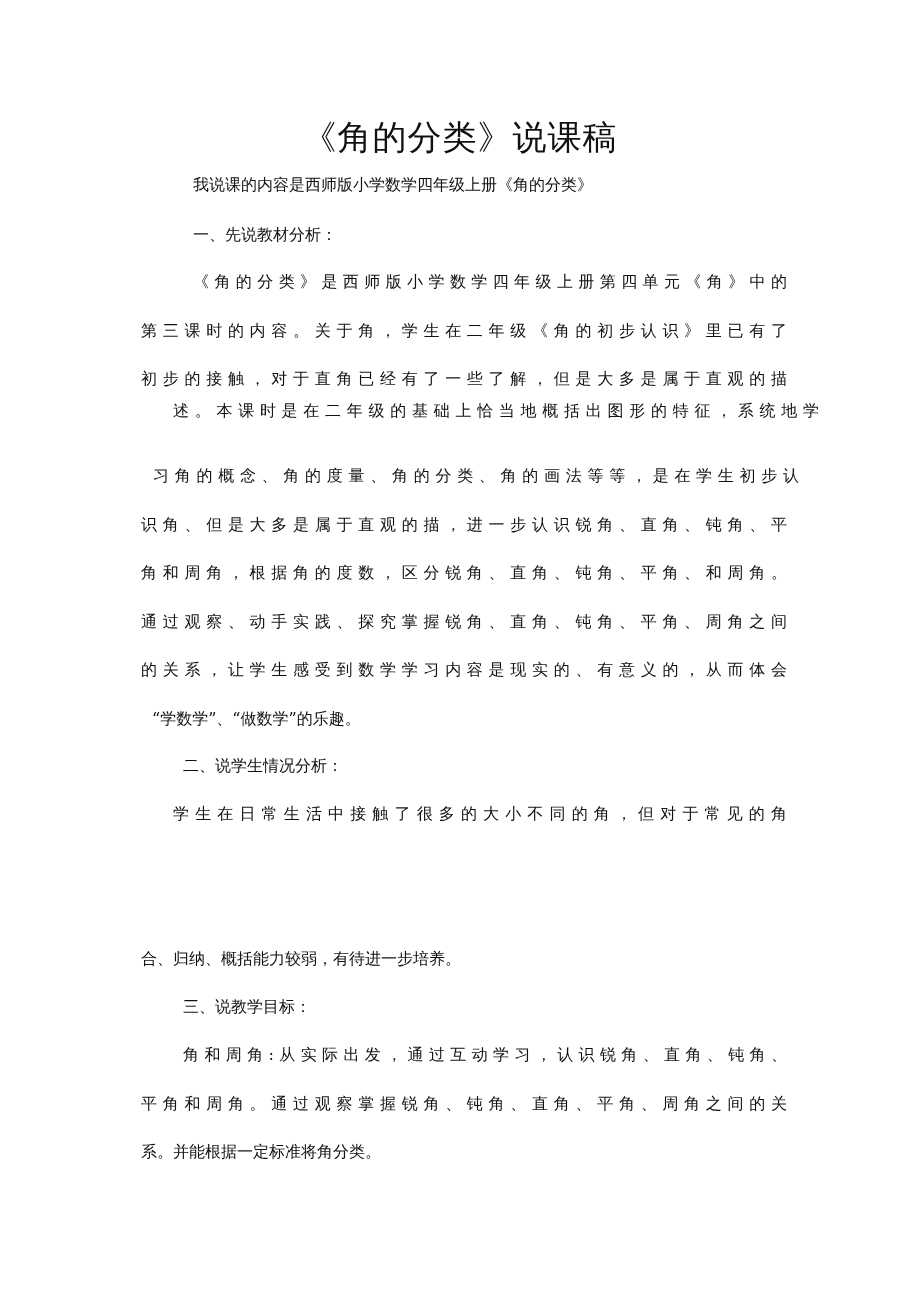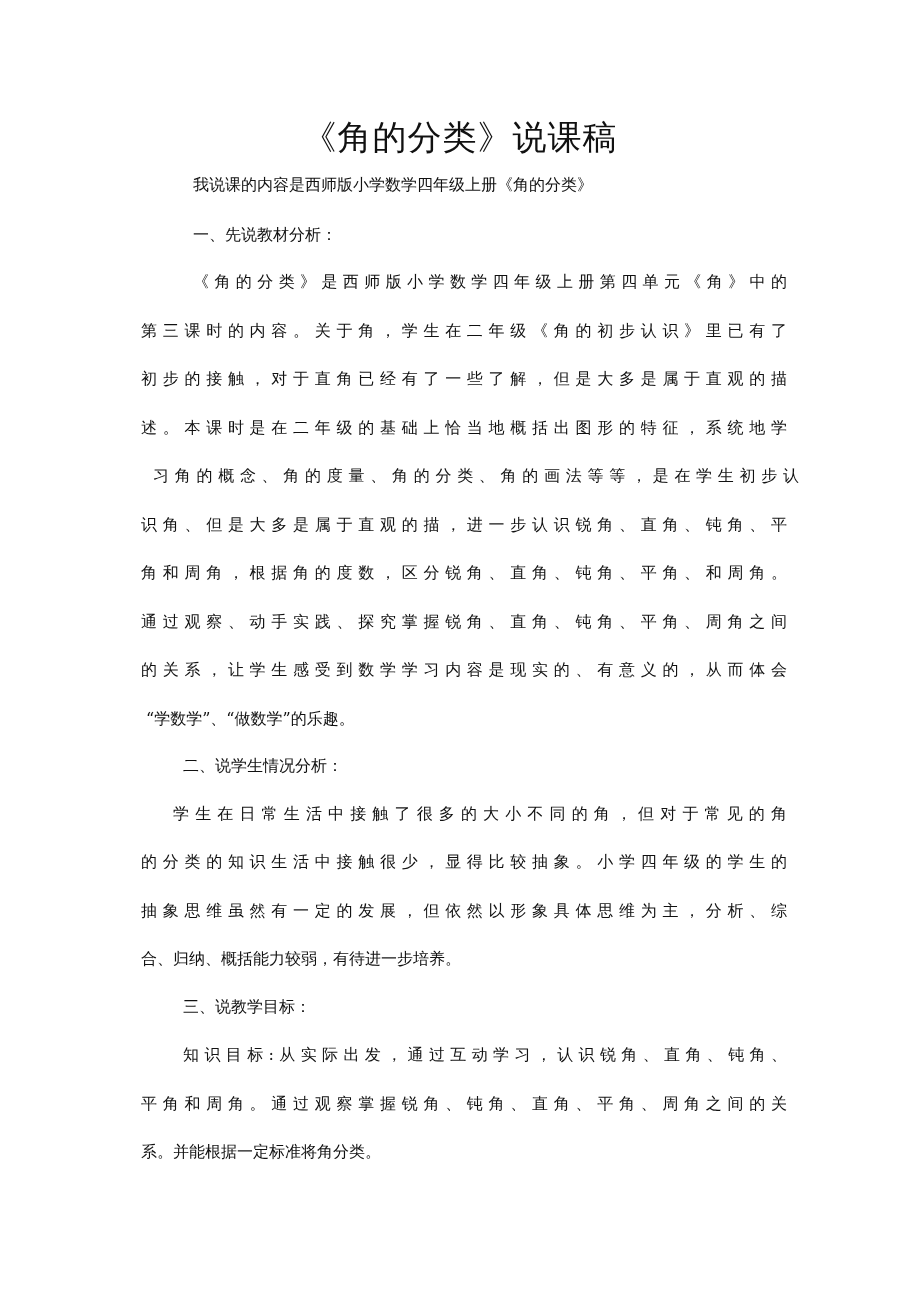--- a/index.html
+++ b/index.html
@@ -18,33 +18,31 @@
 <div class="page">
   <div class="title">《角的分类》说课稿</div>
 
   <div class="line" style="top:170px;left:193px;width:540px;text-align:left;text-align-last:left;">我说课的内容是西师版小学数学四年级上册《角的分类》</div>
 
   <div class="line" style="top:220px;left:193px;width:auto;text-align:right;text-align-last:left;">一、先说教材分析：</div>
 
   <div class="line" style="top:267px;left:193px;width:594px;">《角的分类》是西师版小学数学四年级上册第四单元《角》中的</div>
   <div class="line" style="top:316px;">第三课时的内容。关于角，学生在二年级《角的初步认识》里已有了</div>
   <div class="line" style="top:364px;">初步的接触，对于直角已经有了一些了解，但是大多是属于直观的描</div>
-  <div class="line" style="top:413px;">述。本课时是在二年级的基础上恰当地概括出图形的特征，系统地学</div>
+  <div class="line" style="top:396px;margin-left:32px;">述。本课时是在二年级的基础上恰当地概括出图形的特征，系统地学</div>
   <div class="line" style="top:461px;margin-left:12px;">习角的概念、角的度量、角的分类、角的画法等等，是在学生初步认</div>
   <div class="line" style="top:510px;">识角、但是大多是属于直观的描，进一步认识锐角、直角、钝角、平</div>
   <div class="line" style="top:558px;">角和周角，根据角的度数，区分锐角、直角、钝角、平角、和周角。</div>
   <div class="line" style="top:607px;">通过观察、动手实践、探究掌握锐角、直角、钝角、平角、周角之间</div>
   <div class="line" style="top:655px;">的关系，让学生感受到数学学习内容是现实的、有意义的，从而体会</div>
-  <div class="line last" style="top:704px;left:146px;">“学数学”、“做数学”的乐趣。</div>
+  <div class="line last" style="top:704px;left:152px;">“学数学”、“做数学”的乐趣。</div>
 
   <div class="line" style="top:751px;left:183px;width:auto;text-align:left;text-align-last:left;">二、说学生情况分析：</div>
 
   <div class="line" style="top:799px;left:173px;width:614px;">学生在日常生活中接触了很多的大小不同的角，但对于常见的角</div>
-  <div class="line" style="top:847px;">的分类的知识生活中接触很少，显得比较抽象。小学四年级的学生的</div>
-  <div class="line" style="top:896px;">抽象思维虽然有一定的发展，但依然以形象具体思维为主，分析、综</div>
   <div class="line last" style="top:944px;">合、归纳、概括能力较弱，有待进一步培养。</div>
 
   <div class="line" style="top:992px;left:183px;width:auto;text-align:left;text-align-last:left;">三、说教学目标：</div>
 
-  <div class="line" style="top:1040px;left:183px;width:604px;">知识目标:从实际出发，通过互动学习，认识锐角、直角、钝角、</div>
+  <div class="line" style="top:1040px;left:183px;width:604px;">角和周角:从实际出发，通过互动学习，认识锐角、直角、钝角、</div>
   <div class="line" style="top:1089px;">平角和周角。通过观察掌握锐角、钝角、直角、平角、周角之间的关</div>
   <div class="line last" style="top:1137px;">系。并能根据一定标准将角分类。</div>
 </div>
 
 </body></html>

